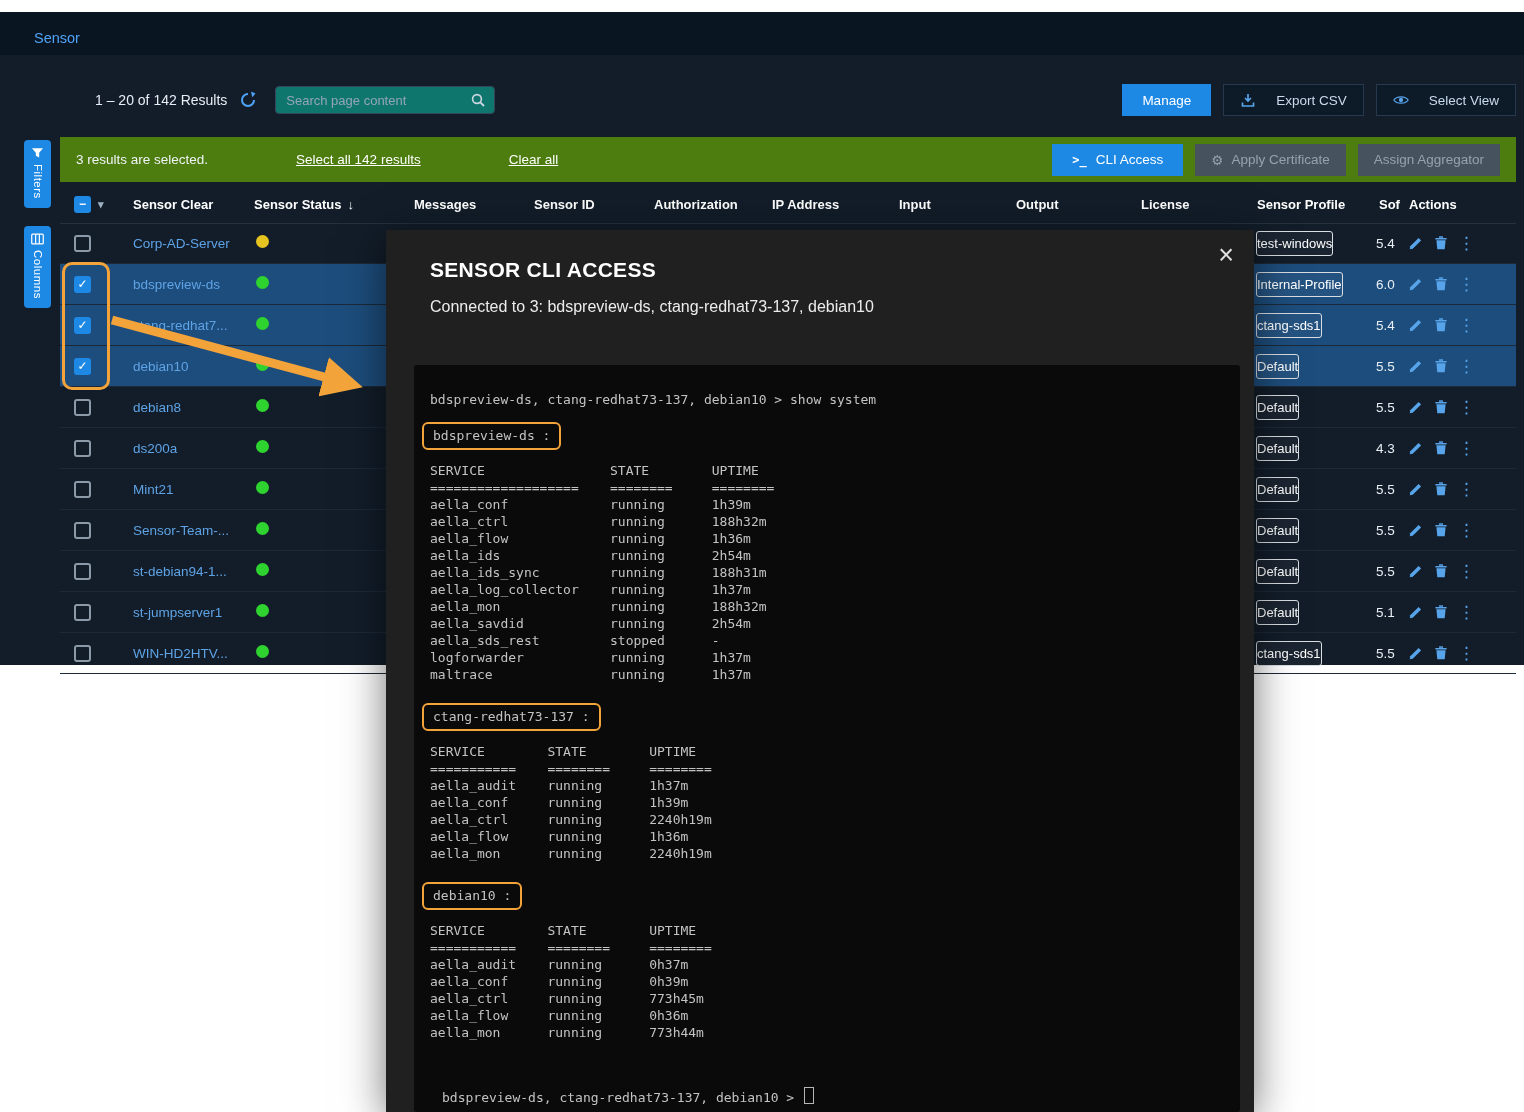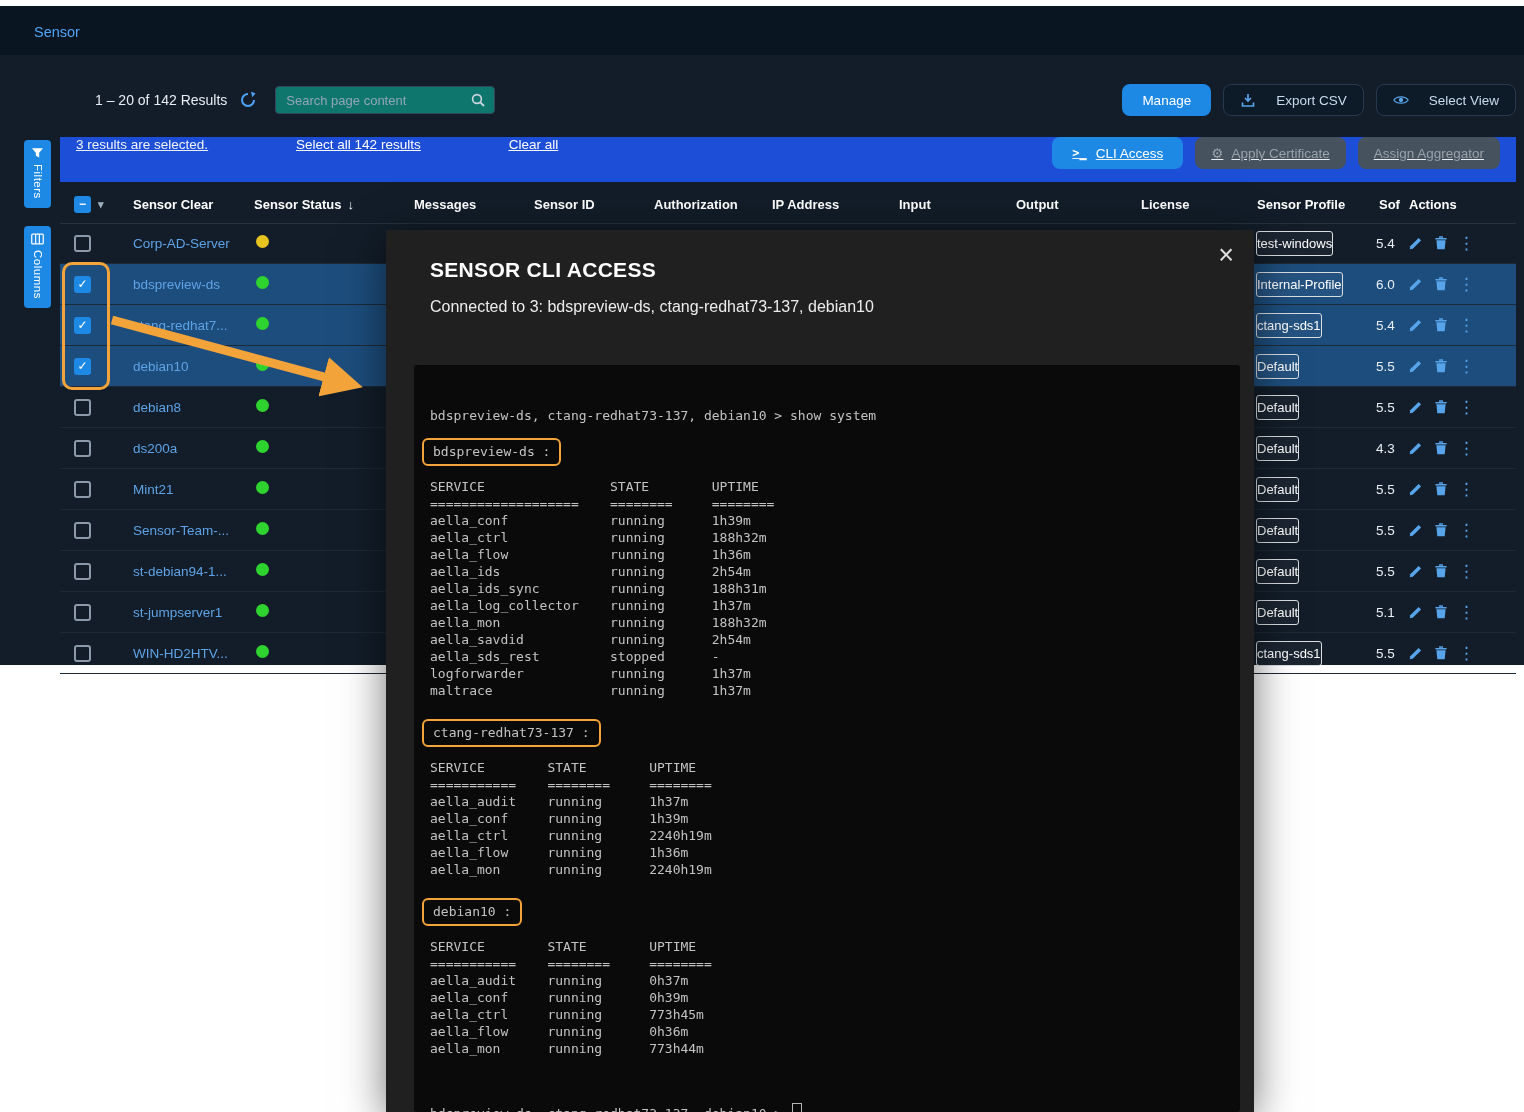--- a/index.html
+++ b/index.html
@@ -8,47 +8,47 @@
     --link-blue:#5ea3e6;
     --status-green:#2fd32f;
     --status-yellow:#e7c41f;
     --annotation-orange:#f2a33a;
     --selected-row:#1d4d7c;
   }
   .page{position:relative;width:1524px;height:1112px;background:#ffffff;overflow:hidden;
         font-family:"Liberation Sans",sans-serif;color:#e8eef4;}
 
   
-  .navbar{position:absolute;left:0;top:6px;width:100%;height:55px;background:#0a1522;}
+  .navbar{position:absolute;left:0;top:12px;width:100%;height:55px;background:#0a1522;}
   .nav-tab{position:absolute;left:12px;top:0;height:55px;padding:0 22px;display:flex;align-items:center;
            color:#4fa3f7;font-size:14.5px;border-bottom:3px solid var(--accent-blue);box-sizing:border-box;cursor:pointer;}
 
   
   .content{position:absolute;left:0;top:55px;width:100%;height:610px;background:#121d29;}
 
   .toolbar-row{position:absolute;left:60px;right:8px;top:28px;height:34px;display:flex;align-items:center;}
   .results{font-size:14px;color:#e6edf4;margin-left:35px;}
   .refresh{margin-left:12px;width:18px;height:18px;cursor:pointer;display:inline-flex;}
   .search{margin-left:18px;width:220px;height:28px;border:1px solid #33465a;border-radius:4px;background:#0f766e;
           display:flex;align-items:center;padding:0 8px;box-sizing:border-box;}
   .search input{flex:1;background:transparent;border:none;outline:none;color:#dfe8f1;font-size:13px;
                 font-family:"Liberation Sans",sans-serif;}
   .search input::placeholder{color:#93a5b7;}
-  .btn{height:32px;border-radius:8px;display:inline-flex;align-items:center;justify-content:center;
+  .btn{height:32px;border-radius:0;display:inline-flex;align-items:center;justify-content:center;
        font-size:13.5px;cursor:pointer;box-sizing:border-box;border:none;font-family:"Liberation Sans",sans-serif;}
   .btn-primary{background:var(--accent-blue);color:#fff;padding:0 20px;}
   .btn-dark{background:#0d1a27;border:1px solid #27394c;color:#c9daec;padding:0 16px;gap:20px;}
   .btn-disabled{background:#46525e;color:#97a2ac;padding:0 16px;gap:8px;cursor:default;}
   .spacer{flex:1;}
   .tb-gap{margin-left:12px;}
   .icon16{width:16px;height:16px;display:inline-flex;}
 
   
-  .selection-bar{position:absolute;left:60px;top:82px;width:1456px;height:45px;background:#1d4ed8;
-                 display:flex;padding:0 16px;box-sizing:border-box;font-size:13.5px;text-decoration:underline;}
+  .selection-bar{position:absolute;left:60px;top:82px;width:1456px;height:45px;background:#4d7c0f;
+                 display:flex;align-items:center;padding:0 16px;box-sizing:border-box;font-size:13.5px;}
   .sel-text{margin-right:44px;color:#f0f4f8;}
   .sel-link{margin-right:44px;color:#ffffff;text-decoration:underline;cursor:pointer;margin-left:44px;}
   .cli-glyph{font-family:"DejaVu Sans Mono",monospace;font-weight:bold;font-size:12px;}
 
   
   .grid13{display:grid;grid-template-columns:64px 121px 160px 120px 120px 118px 127px 117px 125px 116px 122px 30px 1fr;}
   .thead{position:absolute;left:60px;top:130px;width:1456px;height:38px;align-items:center;
          color:#fff;font-weight:bold;font-size:13px;border-bottom:1px solid #243140;}
   .th{padding-left:9px;white-space:nowrap;overflow:hidden;cursor:pointer;}
   .sort-arrow{margin-left:6px;font-weight:normal;}
@@ -80,28 +80,28 @@
             display:flex;flex-direction:column;align-items:center;padding:7px 0 9px;gap:5px;cursor:pointer;z-index:5;}
   .vtext{writing-mode:vertical-rl;font-size:11.5px;letter-spacing:0.5px;}
 
   
   .modal{position:absolute;left:386px;top:230px;width:868px;height:882px;background:#202020;z-index:20;
          box-shadow:0 8px 40px rgba(0,0,0,0.55);}
   .modal-title{position:absolute;left:44px;top:28px;font-size:21px;font-weight:700;color:#fff;letter-spacing:0.3px;}
   .modal-sub{position:absolute;left:44px;top:68px;font-size:16px;color:#ececec;}
   .modal-close{position:absolute;right:20px;top:12px;font-size:27px;color:#e0e0e0;cursor:pointer;line-height:1;}
   .terminal{position:absolute;left:28px;top:135px;right:14px;bottom:0;background:#0a0a0a;border-radius:3px;
-            padding:42px 16px 16px 16px;box-sizing:border-box;overflow:hidden;
+            padding:26px 16px 16px 16px;box-sizing:border-box;overflow:hidden;
             font-family:"DejaVu Sans Mono",monospace;font-size:13px;line-height:17px;color:#c3c3c3;}
   .term-line{white-space:pre;}
   .host-box{display:inline-block;border:2px solid var(--annotation-orange);border-radius:6px;
             padding:3px 9px 4px;margin:20px 0 12px -8px;color:#c3c3c3;}
   .host-box.first{margin-top:14px;}
   .term-table{margin:0;font:inherit;color:inherit;}
-  .final{margin-top:46px;}
+  .final{margin-top:46px;margin-left:12px;}
   .cursor{display:inline-block;width:8px;height:15px;border:1px solid #b5b5b5;vertical-align:-2px;margin-left:2px;}
 
   
   .anno-rect{position:absolute;left:62px;top:262px;width:42px;height:122px;border:3px solid var(--annotation-orange);
              border-radius:10px;z-index:40;pointer-events:none;}
   .anno-arrow{position:absolute;left:100px;top:302px;z-index:40;pointer-events:none;}
 </style>
 </head>
 <body>
 

